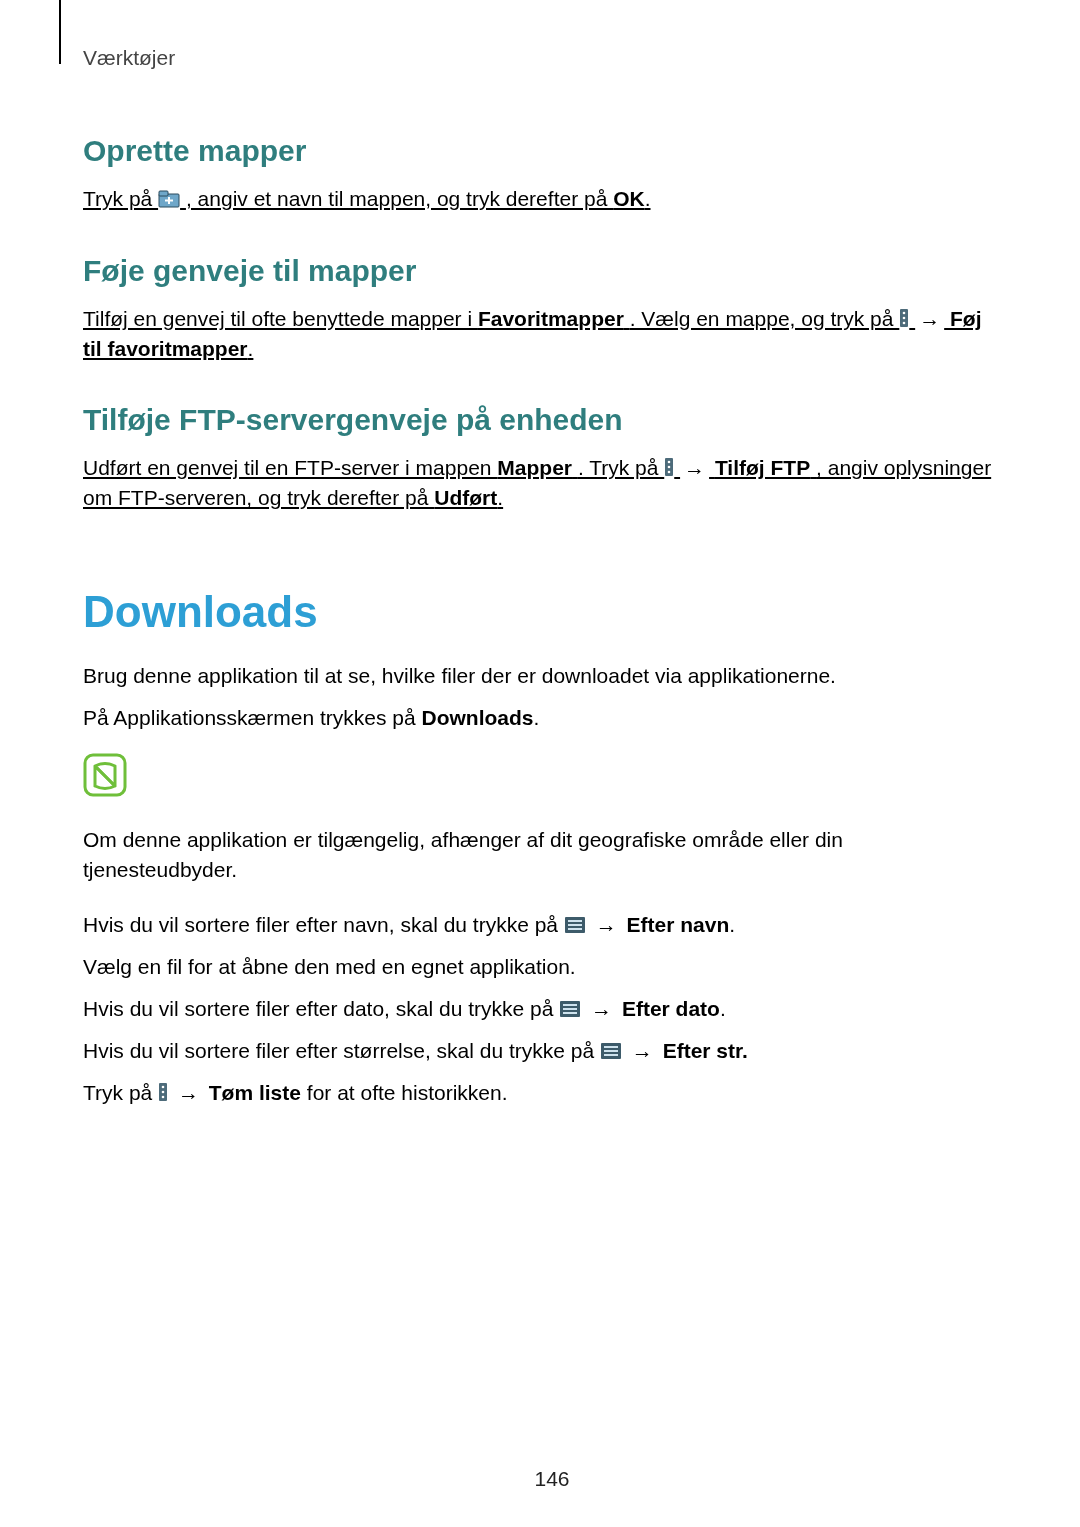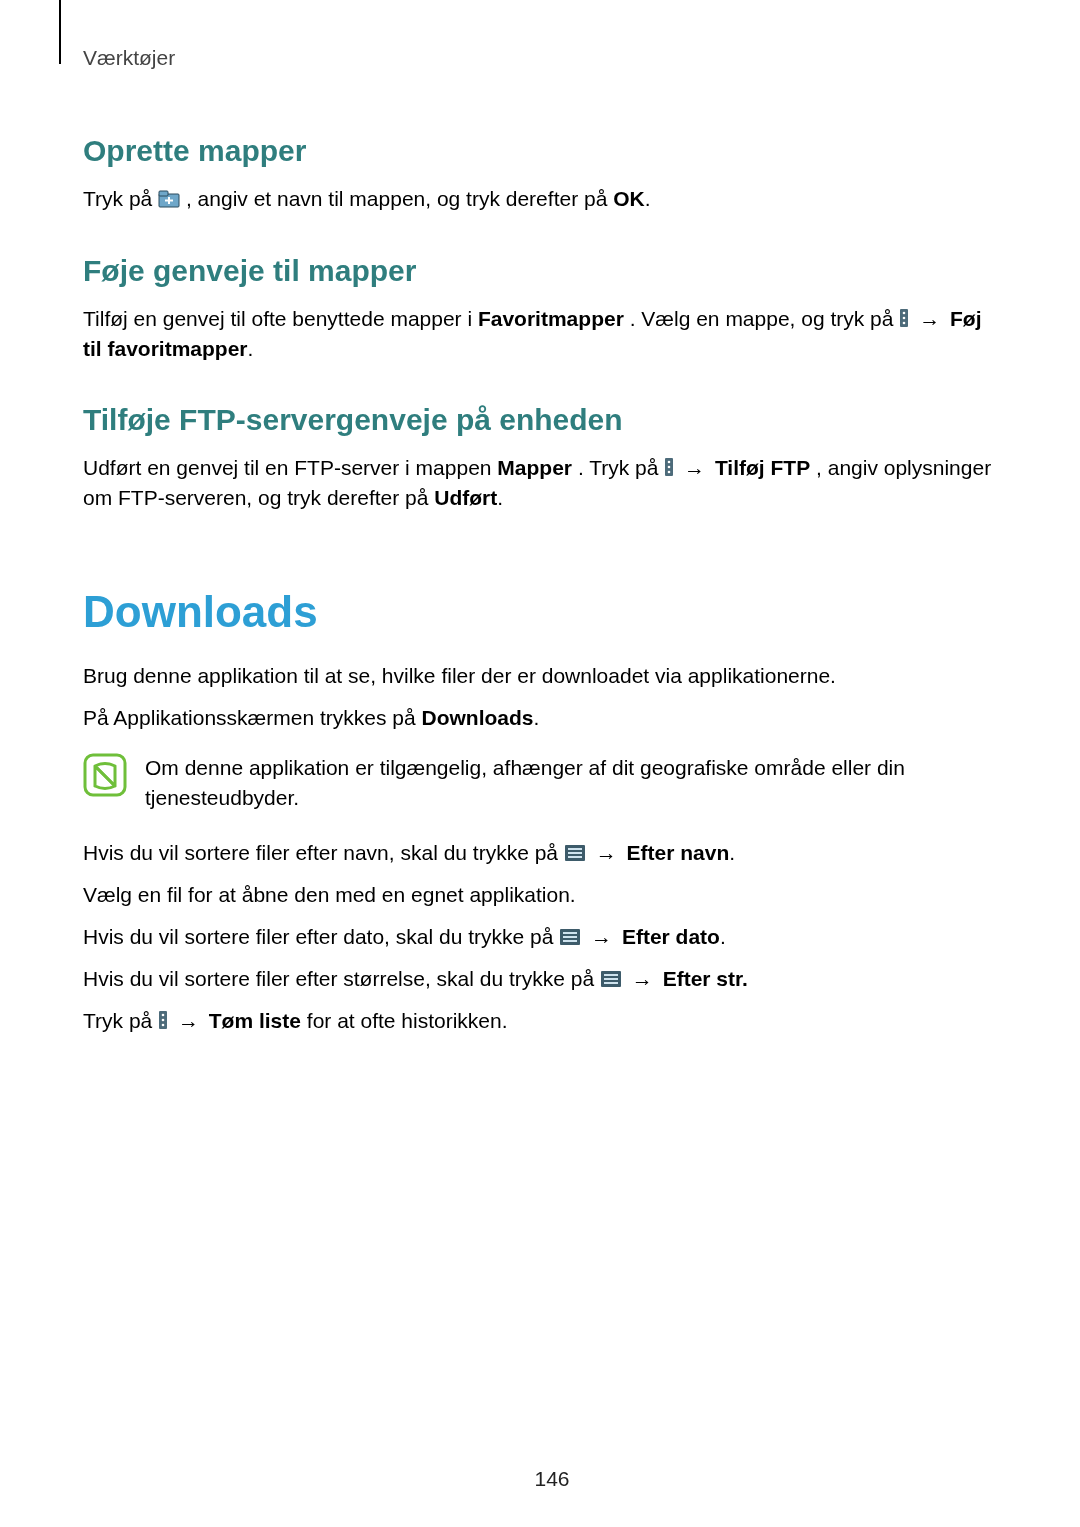--- a/index.html
+++ b/index.html
@@ -33,20 +33,21 @@
   h2.teal {
     font-size: 30px;
     font-weight: 700;
     color: #2f7e7e;
     margin: 0 0 14px 0;
   }
   .body {
     font-size: 21px;
     line-height: 1.42;
     margin: 16px 0 40px 0;
+    text-decoration: underline;
   }
   h1.blue {
     font-size: 44px;
     font-weight: 700;
     color: #2d9fd5;
     margin: 74px 0 24px 0;
   }
   b { font-weight: 700; }
   .arrow { display: inline-block; padding: 0 4px; }
   .pagenum {
@@ -60,22 +61,23 @@
   }
   
   .icon {
     display: inline-block;
     vertical-align: -2px;
   }
   .icon svg { display: block; }
   .note-row {
     display: flex;
     align-items: flex-start;
-    gap: 18px;
+    gap: 28px;
     margin-bottom: 26px;
+    flex-direction: column;
   }
   .note-row .note-text {
     font-size: 21px;
     line-height: 1.42;
   }
   .para { margin: 0 0 12px 0; font-size: 21px; line-height: 1.42; }
 </style>
 </head>
 <body>
 

